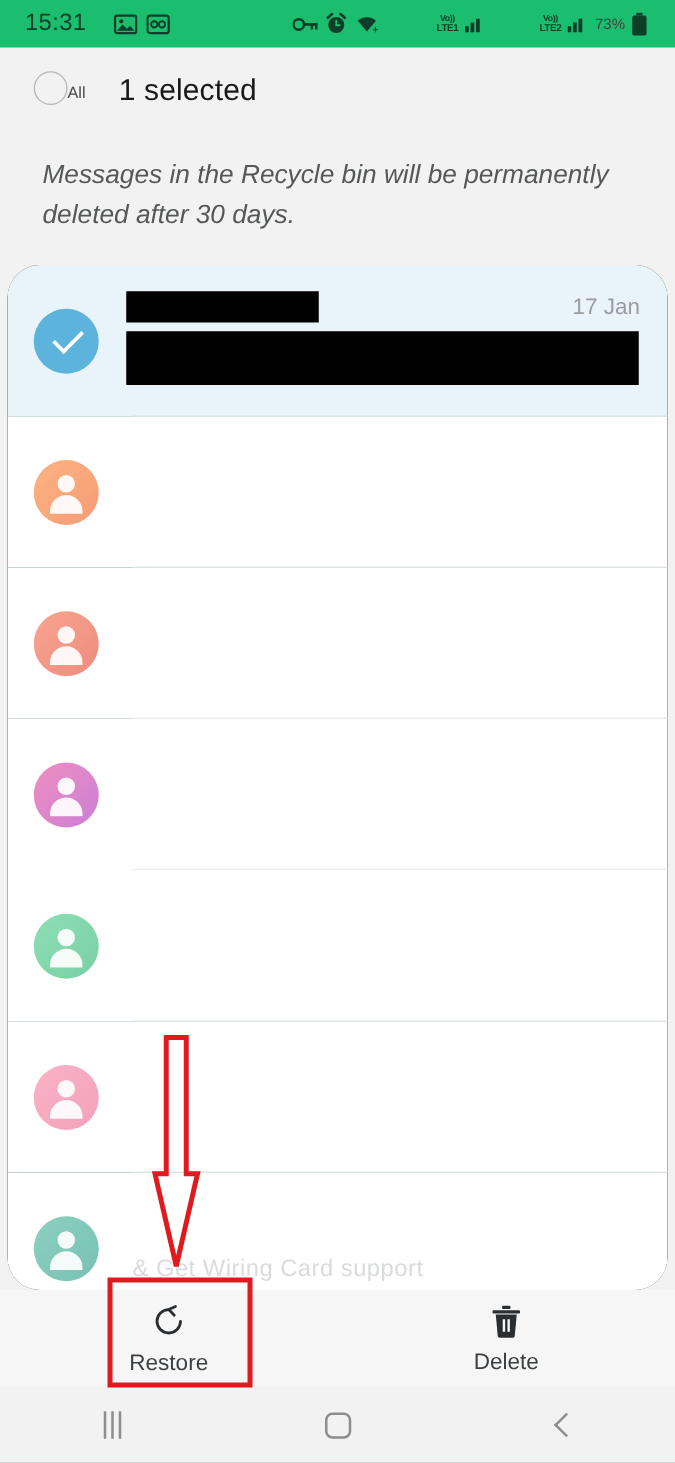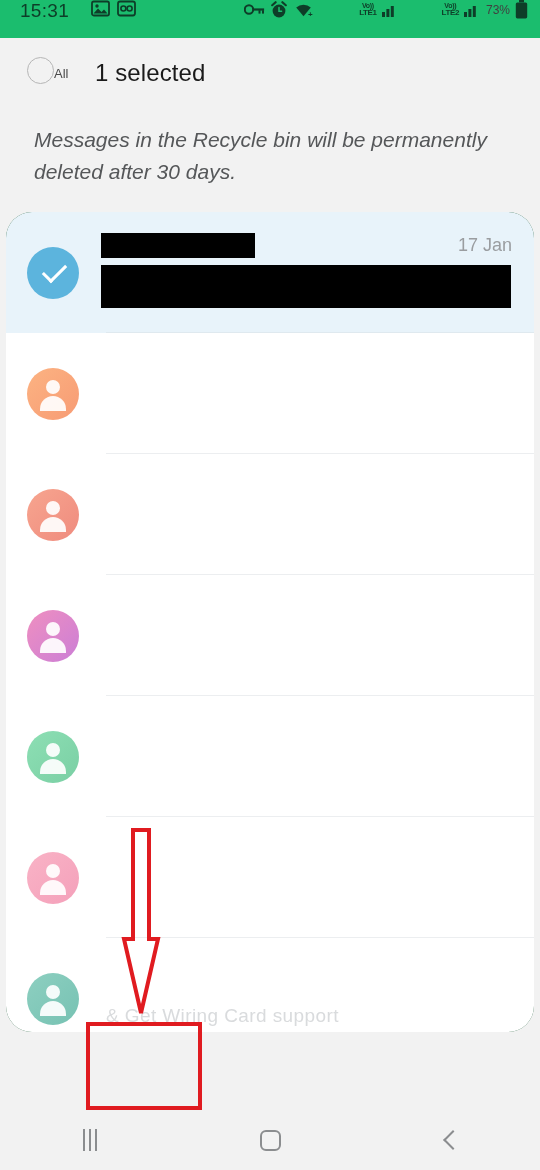--- a/index.html
+++ b/index.html
@@ -22,22 +22,22 @@
   }
 
   
   #status-bar {
     position: absolute;
     top: 0; left: 0;
     width: 540px;
     height: 38px;
     background: #1bbd6e;
     display: flex;
-    align-items: flex-start;
-    padding: 0 12px 0 20px;
+    align-items: center;
+    padding: 0 22px 0 20px;
     color: #0d3d27;
   }
   #status-clock {
     font-size: 19px;
     font-weight: 400;
     color: #0e3d28;
     letter-spacing: .3px;
   }
   #status-left-icons {
     display: flex;
@@ -486,20 +486,39 @@
           <span class="glyph-head"></span>
           <span class="glyph-body"></span>
         </div>
       </div>
       <div class="row-body"></div>
     </div>
 
     <div id="partial-row">&amp; Get Wiring Card  support</div>
   </div>
 
+  <div id="action-bar">
+    <div class="action-btn">
+      <svg width="30" height="30" viewBox="0 0 30 30">
+        <path d="M15 5.6 A9.4 9.4 0 1 0 24.4 15" fill="none" stroke="#2b2e30" stroke-width="2.2" stroke-linecap="round"></path>
+        <path d="M15 5.6 L20.4 3.2 M15 5.6 L19.4 10.2" fill="none" stroke="#2b2e30" stroke-width="2.2" stroke-linecap="round"></path>
+      </svg>
+      <div class="action-label">Restore</div>
+    </div>
+    <div class="action-btn">
+      <svg width="26" height="28" viewBox="0 0 26 28">
+        <rect x="2" y="5.2" width="22" height="2.6" rx="1" fill="#2b2e30"></rect>
+        <rect x="9.6" y="1.6" width="6.8" height="2.6" rx="1" fill="#2b2e30"></rect>
+        <path d="M4.6 8.6 h16.8 l-1.6 17.2 a1.6 1.6 0 0 1 -1.6 1.4 h-10.4 a1.6 1.6 0 0 1 -1.6 -1.4 Z" fill="#2b2e30"></path>
+        <rect x="10.2" y="12.4" width="1.9" height="10" fill="#f6f6f6"></rect>
+        <rect x="14" y="12.4" width="1.9" height="10" fill="#f6f6f6"></rect>
+      </svg>
+      <div class="action-label">Delete</div>
+    </div>
+  </div>
 
   <div id="nav-bar">
     <div class="nav-btn">
       <div id="nav-recents">
           <span></span>
           <span></span>
           <span></span>
         </div>
     </div>
     <div class="nav-btn">

